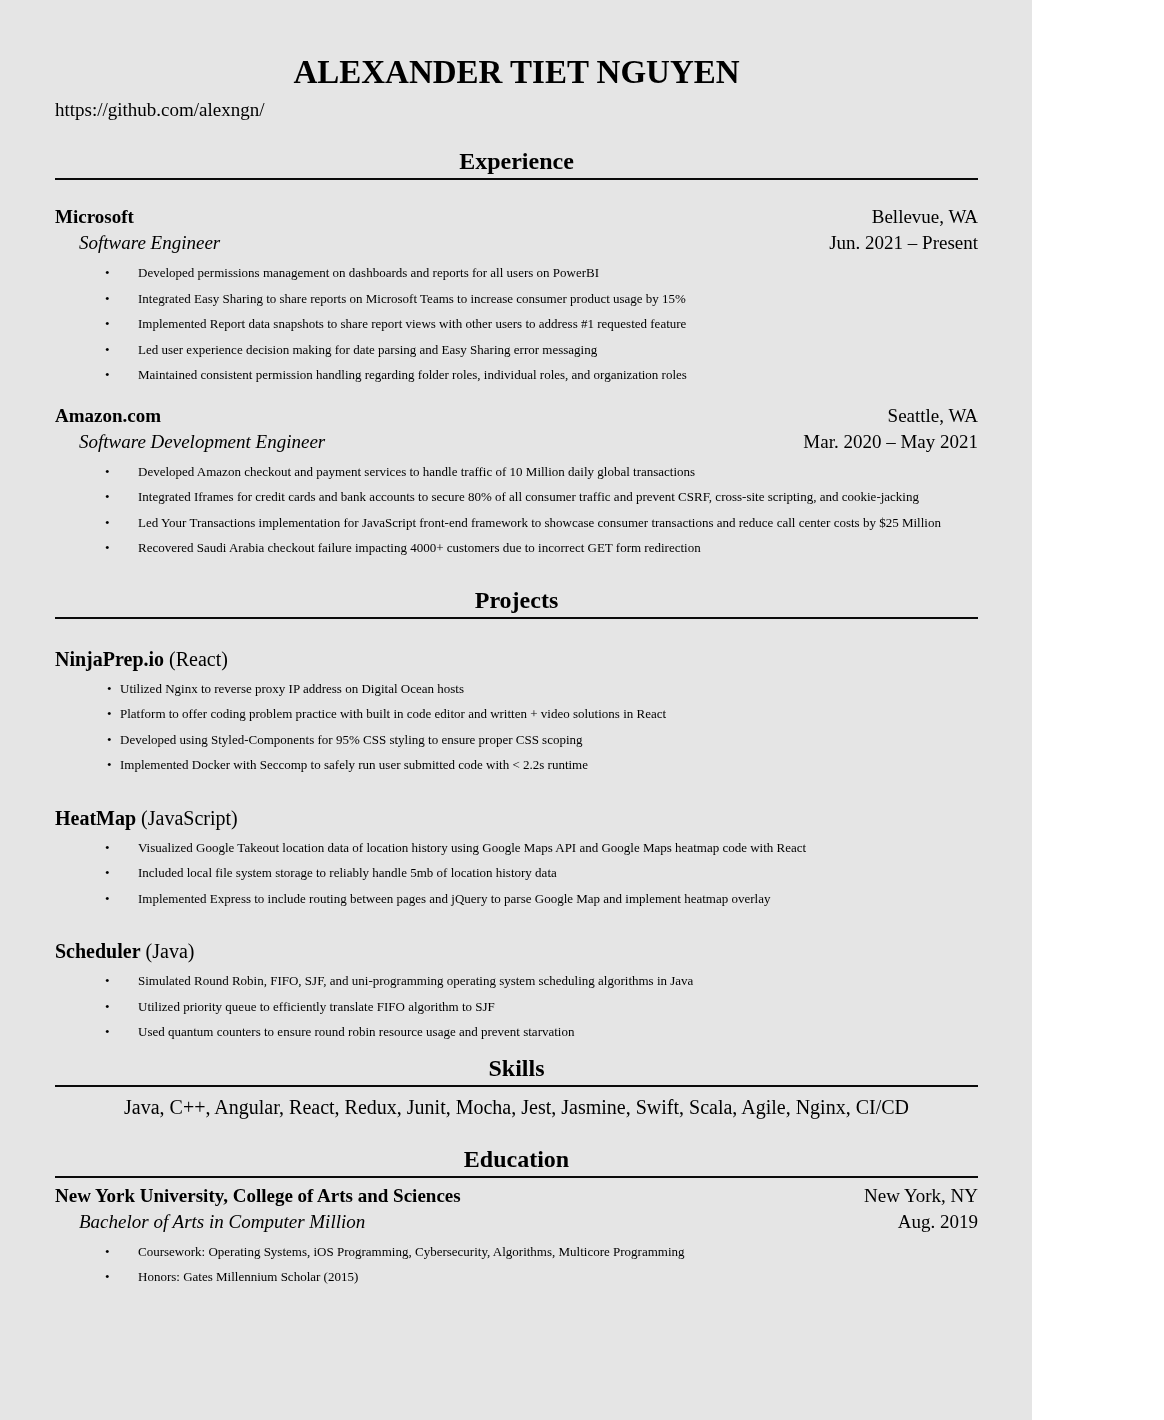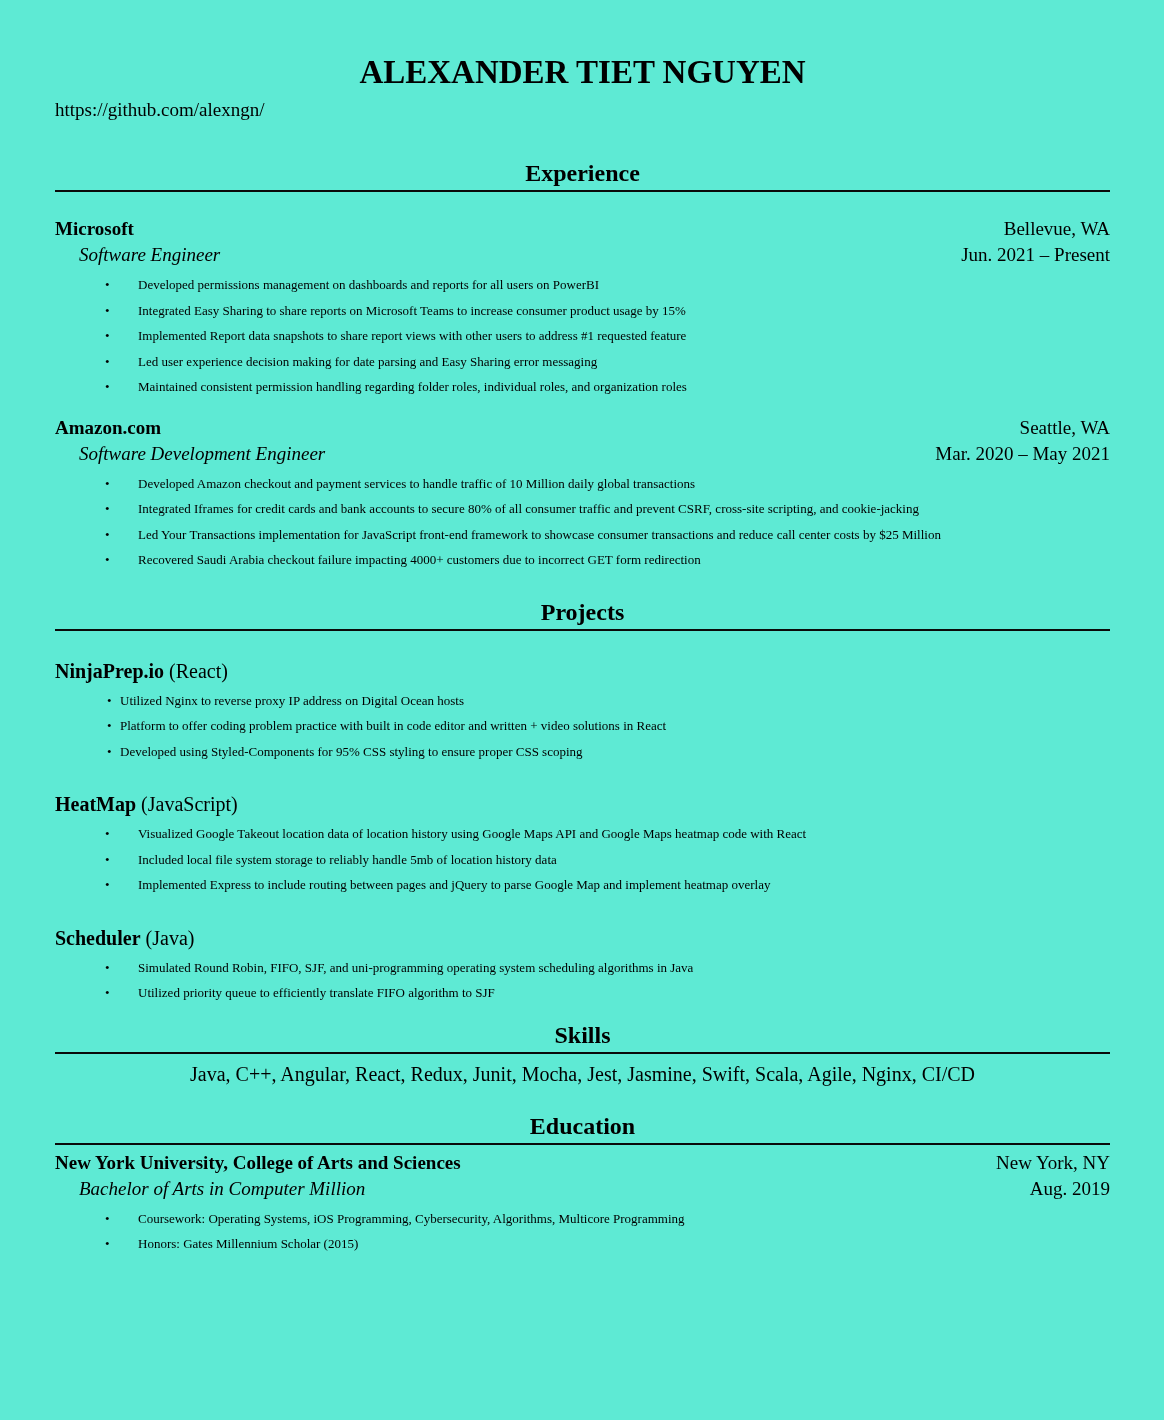--- a/index.html
+++ b/index.html
@@ -3,26 +3,26 @@
 <meta charset="utf-8">
 <style>
   html, body {
     margin: 0;
     padding: 0;
     background: #ffffff;
     color: #000000;
     font-family: "Liberation Serif", "DejaVu Serif", serif;
   }
   .page {
-    width: 1164px;
+    width: 1032px;
     height: 1420px;
     box-sizing: border-box;
     padding: 52px 54px 0 55px;
     overflow: hidden;
-    background: #5eead4;
+    background: #e5e5e5;
   }
   .name {
     text-align: center;
     font-size: 33px;
     font-weight: bold;
     line-height: 40px;
     margin: 0;
   }
   .url {
     text-align: left;
@@ -30,23 +30,23 @@
     line-height: 24px;
     margin-top: 6px;
   }
   .section-title {
     text-align: center;
     font-size: 24px;
     font-weight: bold;
     line-height: 30px;
     margin: 0;
   }
-  .section-title.experience { margin-top: 36px; }
+  .section-title.experience { margin-top: 24px; }
   .section-title.projects   { margin-top: 24px; }
-  .section-title.skills     { margin-top: 14px; }
+  .section-title.skills     { margin-top: 8px; }
   .section-title.education  { margin-top: 24px; }
   .rule {
     border: none;
     border-top: 2.5px solid #0a0a0a;
     margin: 2px 0 0 0;
   }
   .entry { margin-top: 24px; }
   .entry + .entry { margin-top: 15px; }
   .row {
     display: flex;
@@ -136,20 +136,21 @@
 
     <div class="proj-group">
       <div class="proj-head">
         <span class="proj-name">NinjaPrep.io</span>
         <span class="proj-tech">(React)</span>
       </div>
       <ul class="bullets compact">
         <li>Utilized Nginx to reverse proxy IP address on Digital Ocean hosts</li>
         <li>Platform to offer coding problem practice with built in code editor and written + video solutions in React</li>
         <li>Developed using Styled-Components for 95% CSS styling to ensure proper CSS scoping</li>
+        <li>Implemented Docker with Seccomp to safely run user submitted code with &lt; 2.2s runtime</li>
       </ul>
     </div>
 
     <div class="proj-group">
       <div class="proj-head">
         <span class="proj-name">HeatMap</span>
         <span class="proj-tech">(JavaScript)</span>
       </div>
       <ul class="bullets">
         <li>Visualized Google Takeout location data of location history using Google Maps API and Google Maps heatmap code with React</li>
@@ -159,20 +160,21 @@
     </div>
 
     <div class="proj-group">
       <div class="proj-head">
         <span class="proj-name">Scheduler</span>
         <span class="proj-tech">(Java)</span>
       </div>
       <ul class="bullets">
         <li>Simulated Round Robin, FIFO, SJF, and uni-programming operating system scheduling algorithms in Java</li>
         <li>Utilized priority queue to efficiently translate FIFO algorithm to SJF</li>
+        <li>Used quantum counters to ensure round robin resource usage and prevent starvation</li>
       </ul>
     </div>
   </section>
 
   <section>
     <h2 class="section-title skills">Skills</h2>
     <hr class="rule">
     <div class="skills-line">Java, C++, Angular, React, Redux, Junit, Mocha, Jest, Jasmine, Swift, Scala, Agile, Nginx, CI/CD</div>
   </section>
 

